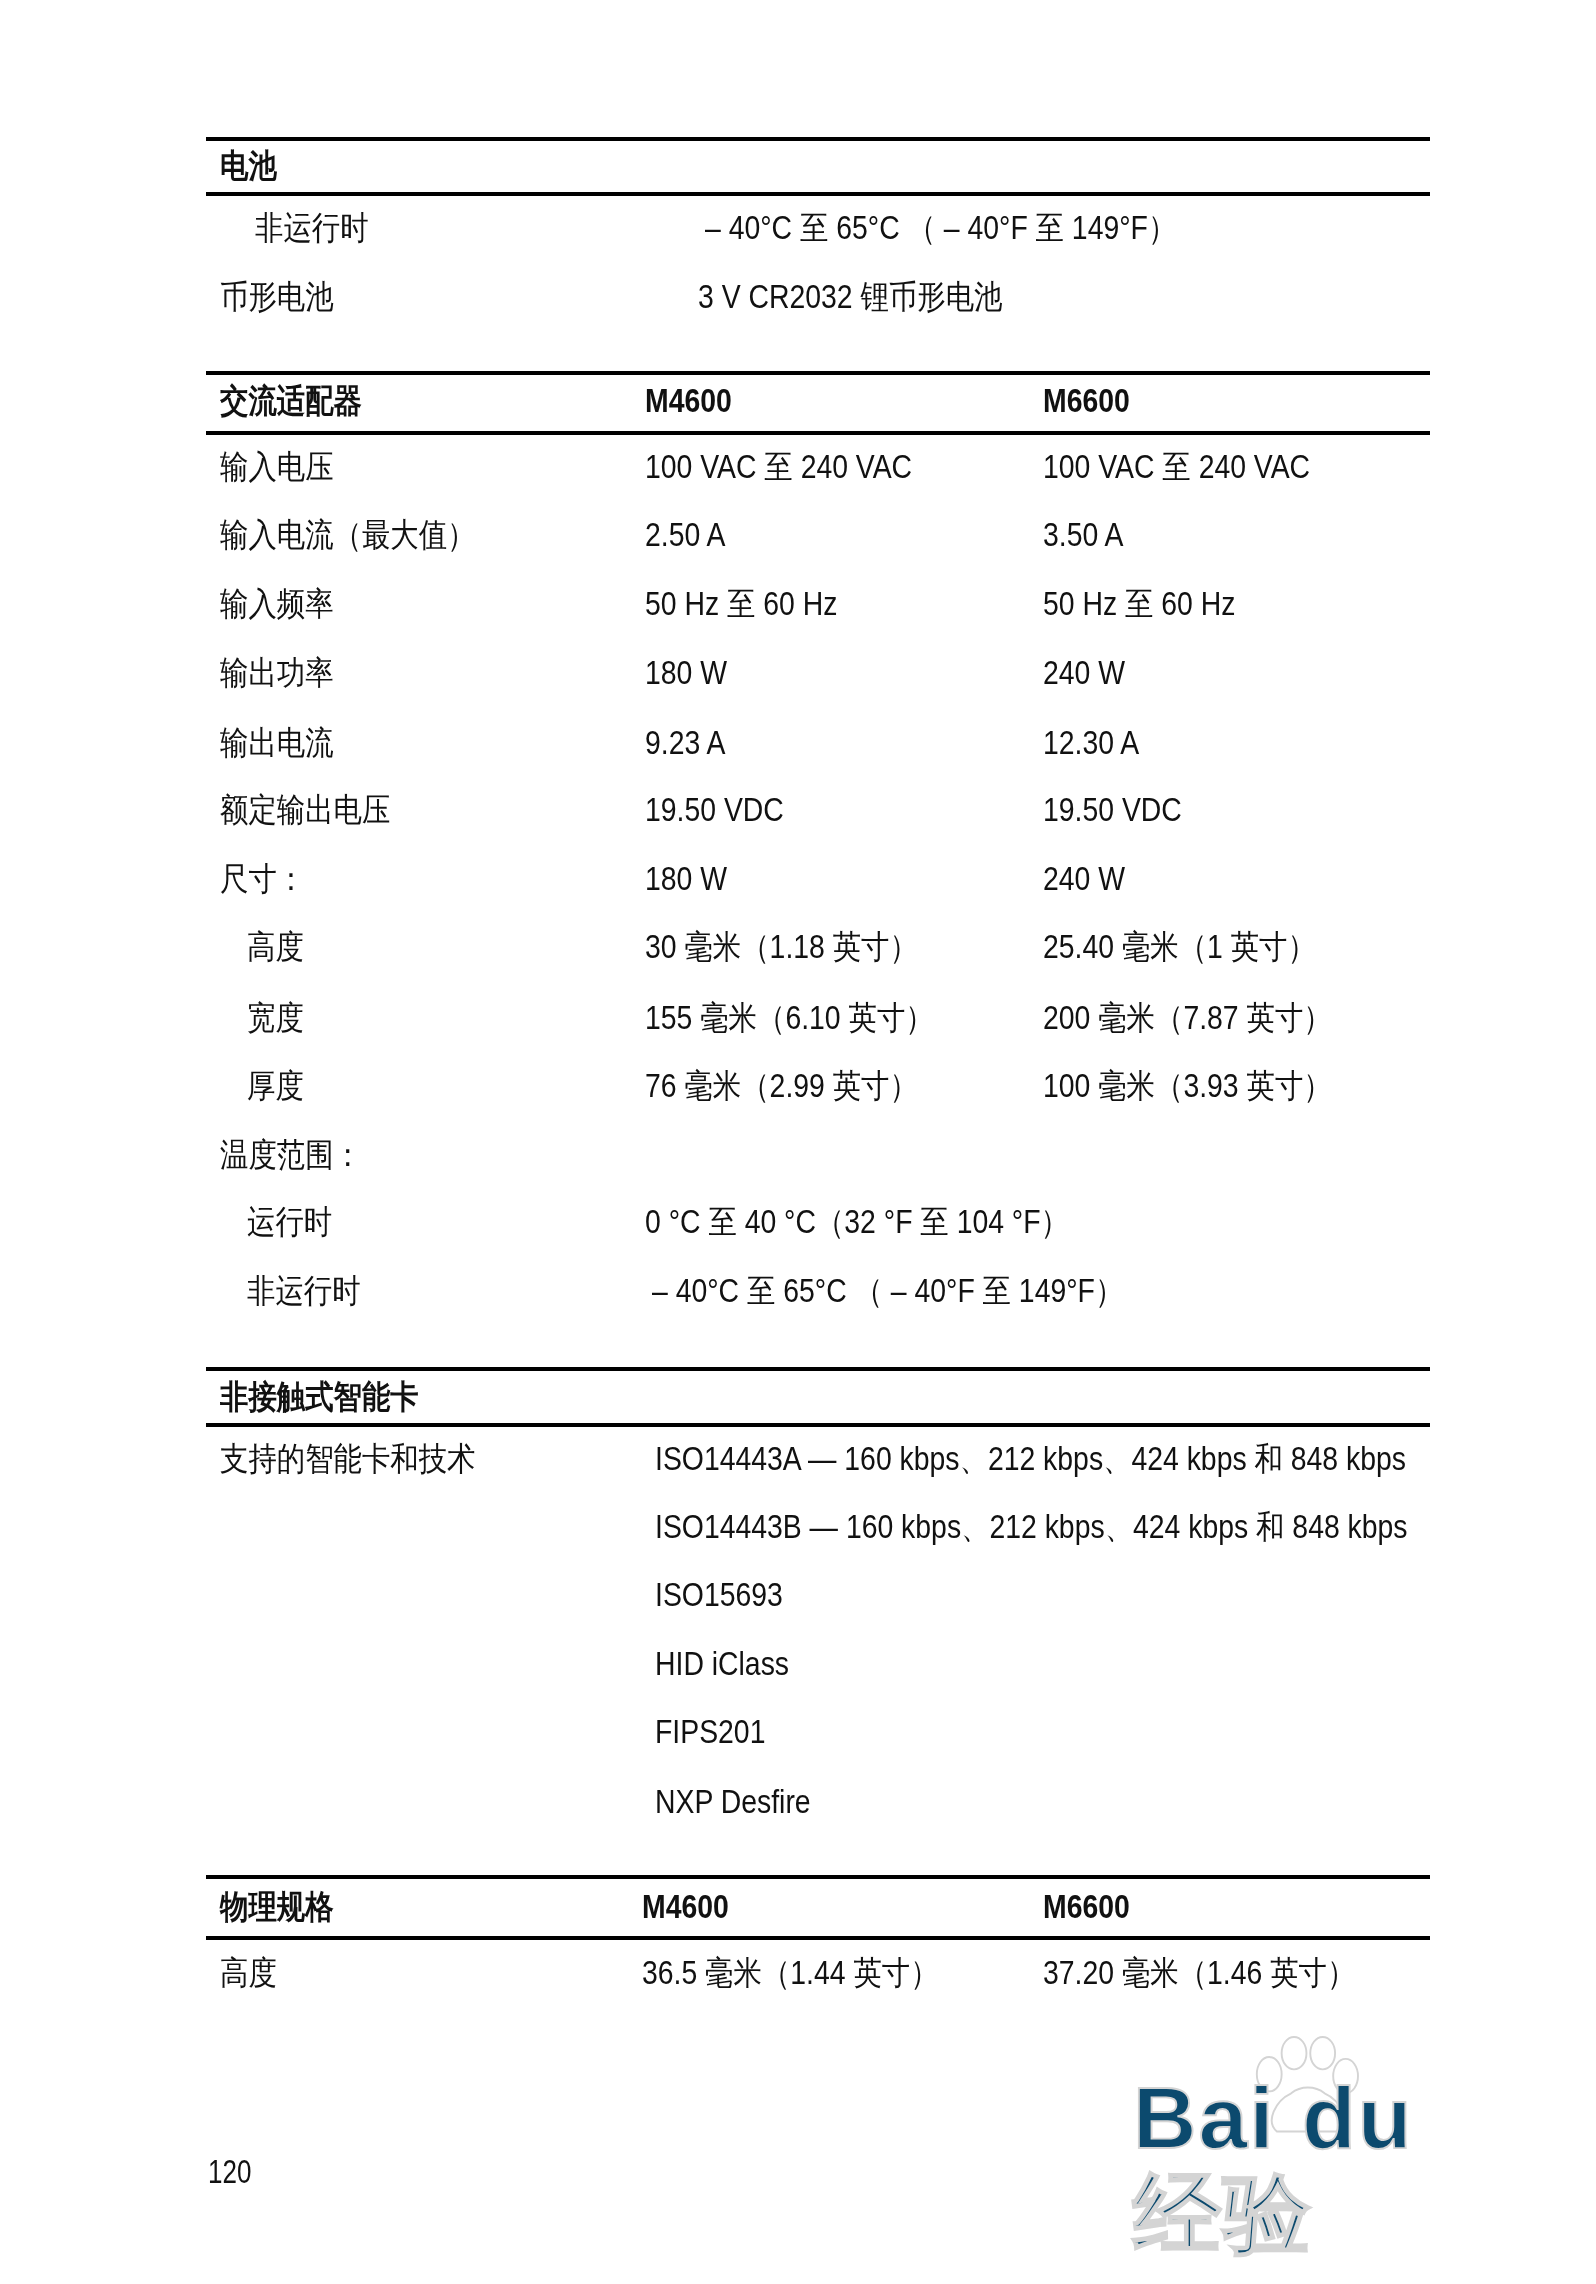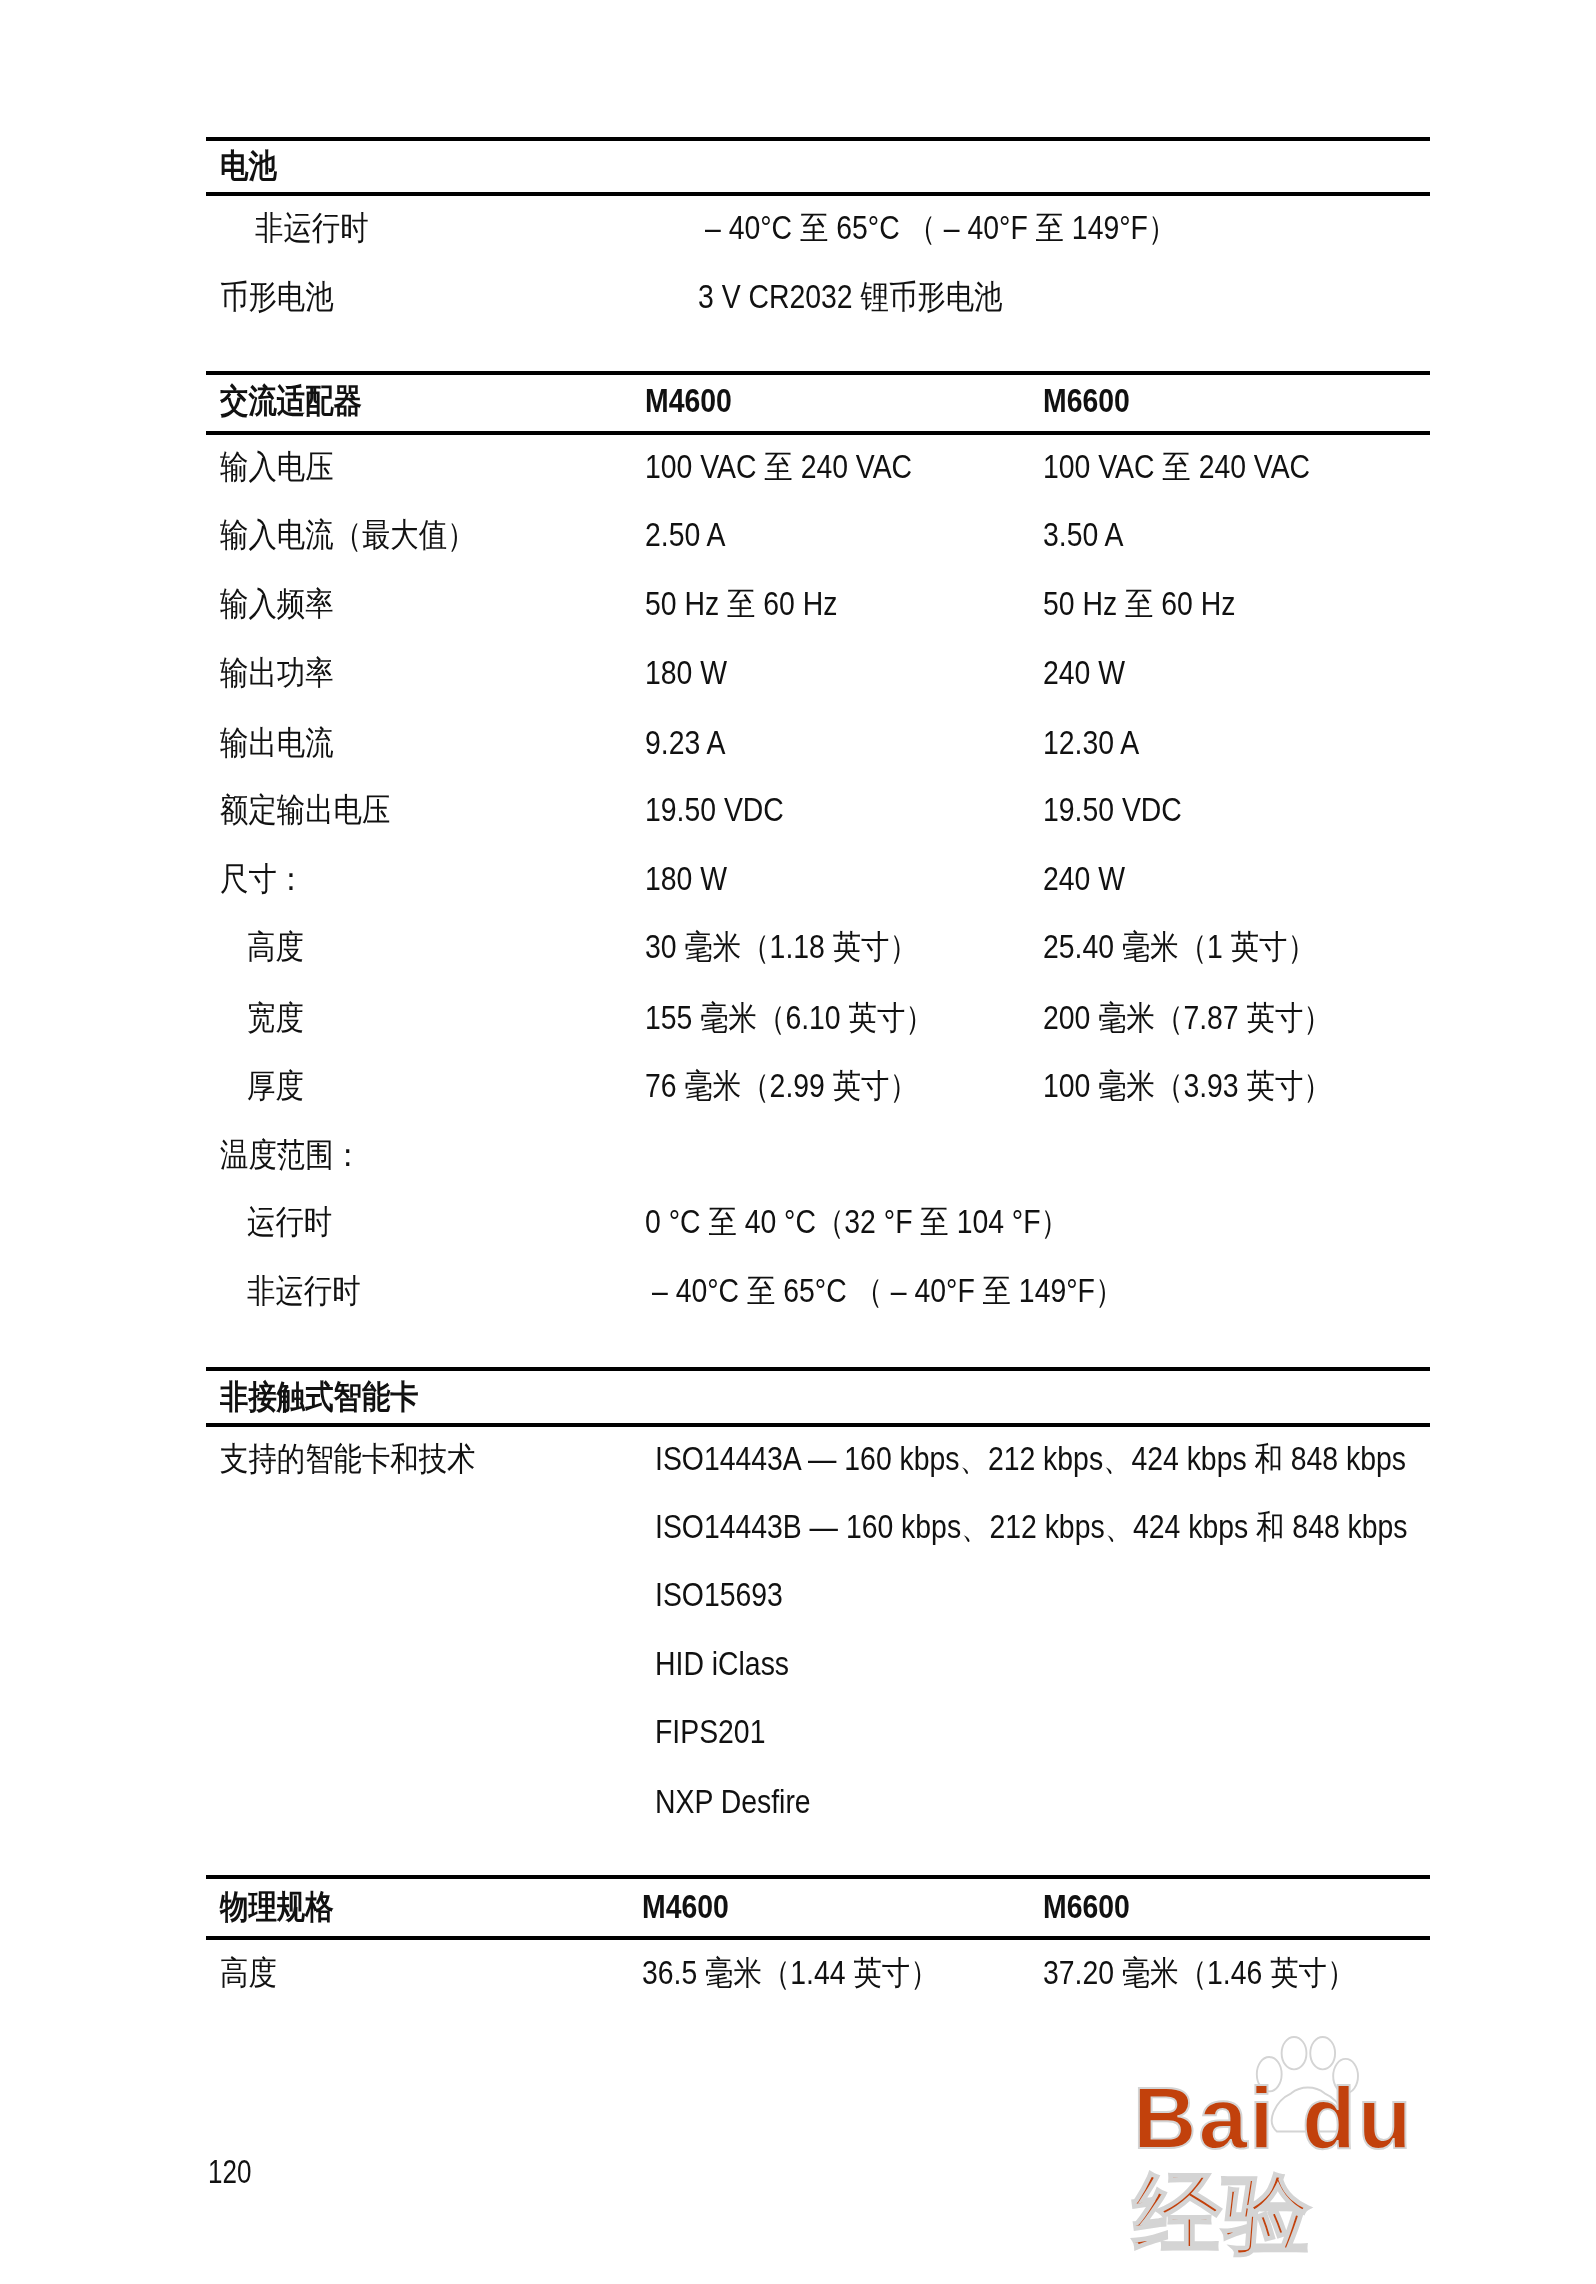--- a/index.html
+++ b/index.html
@@ -7,21 +7,21 @@
          font-family: "Liberation Sans", "DejaVu Sans", sans-serif; color: #111111; }
   .page { position: absolute; left: 0; top: 0; width: 1596px; height: 2285px; background: #ffffff; }
   .rule { position: absolute; left: 206px; width: 1224px; height: 3.8px; background: #000000; }
   .cell { position: absolute; font-size: 33px; line-height: 38px; height: 38px; white-space: nowrap;
           transform: scaleX(0.86); transform-origin: left center; }
   .bold { font-weight: bold; }
   .page-number { position: absolute; left: 208px; top: 2153px; font-size: 32.5px; line-height: 38px;
                  transform: scaleX(0.8); transform-origin: left center; }
   .watermark { position: absolute; left: 1133px; top: 2041px; width: 363px; height: 191px; }
   .wm-brand { position: absolute; left: 0; top: 29px; font-size: 88px; font-weight: bold; line-height: 96px;
-              color: #c2410c; -webkit-text-stroke: 1.9px #d4d4d4; letter-spacing: 1.9px; }
+              color: #0c4a6e; -webkit-text-stroke: 1.9px #d4d4d4; letter-spacing: 1.9px; }
   .wm-url { position: absolute; left: 0; top: 134px; font-size: 44px; line-height: 48px; color: #ffffff;
             -webkit-text-stroke: 1.4px #d4d4d4; }
   .wm-paw { position: absolute; left: 115px; top: -4.8px; width: 115px; height: 105px; }
 </style>
 </head>
 <body>
 
 <div class="page">
 
   <section>

